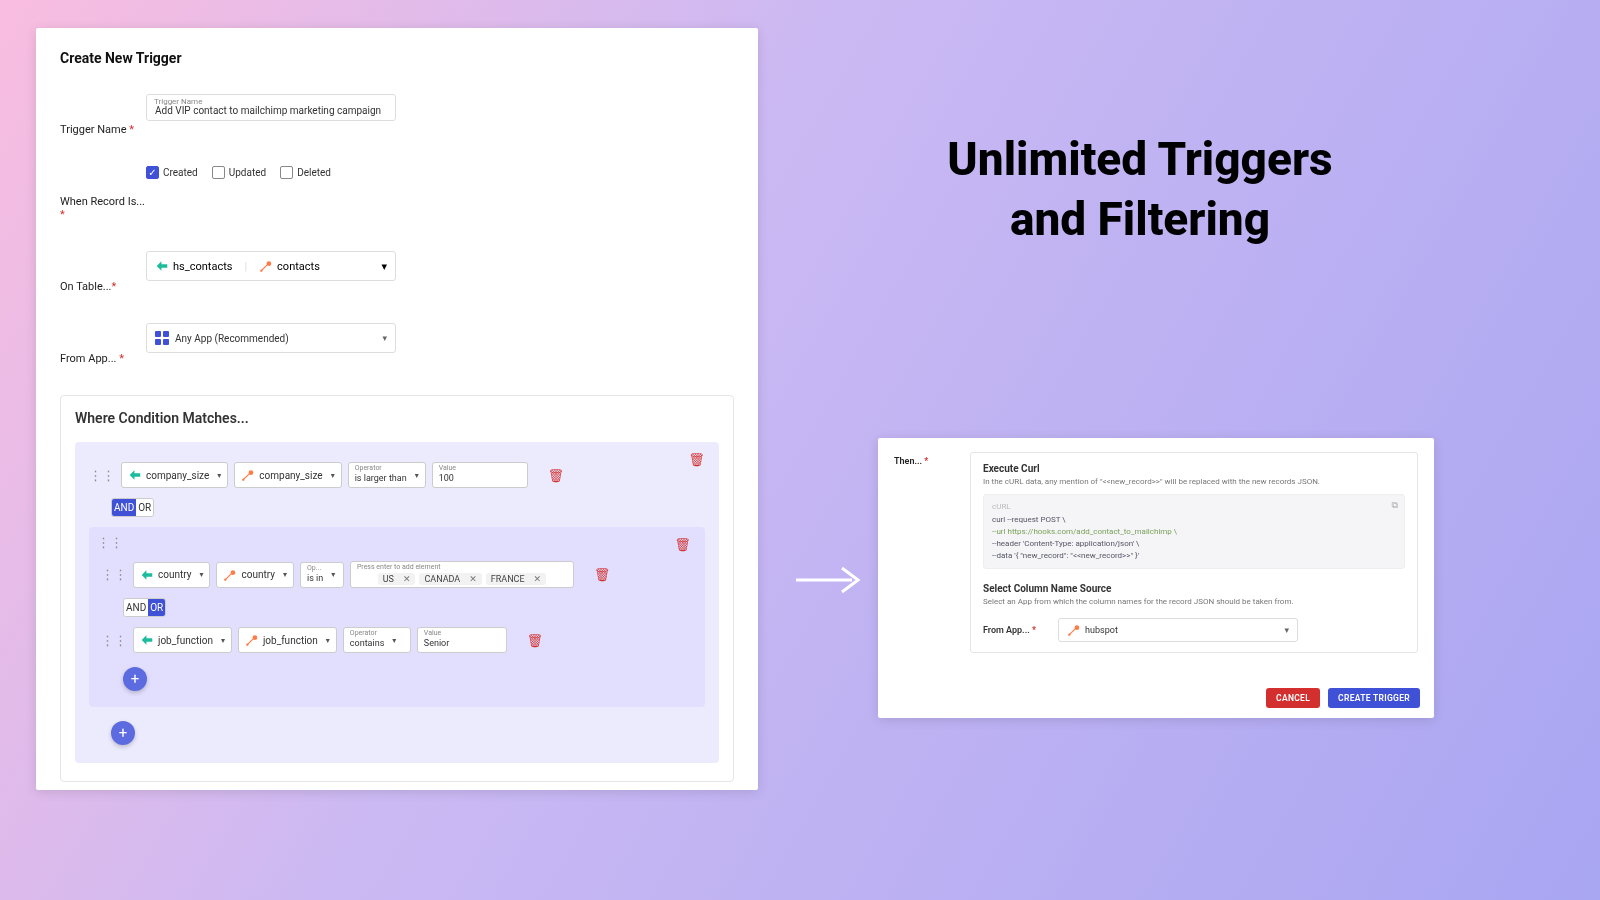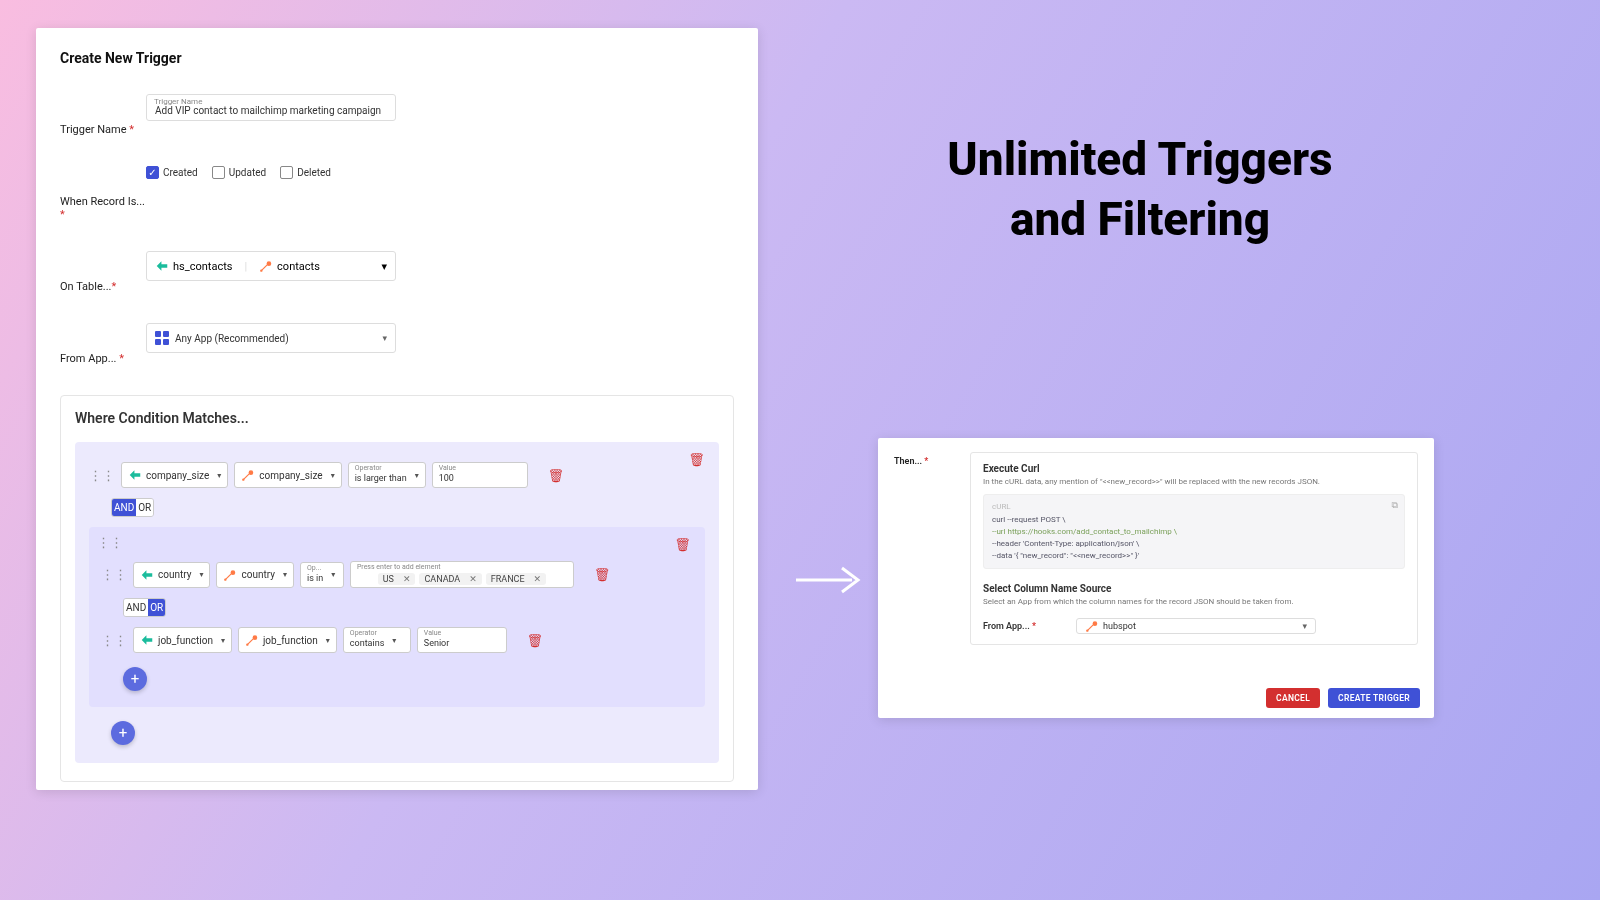--- a/index.html
+++ b/index.html
@@ -300,21 +300,21 @@
         <div style="color:#7aa05a">--url https://hooks.com/add_contact_to_mailchimp \</div>
         <div>--header 'Content-Type: application/json' \</div>
         <div>--data '{ "new_record": "&lt;&lt;new_record&gt;&gt;" }'</div>
       </div>
 
       <div style="font-weight:700;font-size:10px;margin-top:14px">Select Column Name Source</div>
       <div class="r-sub">Select an App from which the column names for the record JSON should be taken from.</div>
 
       <div style="display:flex;align-items:center;margin-top:12px;gap:10px">
         <div style="font-size:9px;font-weight:600"><span>From App...</span> <span class="req">*</span></div>
-        <div class="select-chip" style="height:16px;font-size:9px;width:240px;margin-left:30px">
+        <div class="select-chip" style="height:24px;font-size:9px;width:240px;margin-left:12px">
           <span class="icon-orange"><svg viewBox="0 0 24 24">
                 <circle cx="17" cy="8" r="4" fill="#ff7a45"></circle>
                 <path stroke="#ff7a45" stroke-width="2" d="M4 20l10-10"></path>
                 <circle cx="4" cy="20" r="2" fill="#ff7a45"></circle>
               </svg></span>
           <span>hubspot</span>
           <span class="caret" style="margin-left:auto">▾</span>
         </div>
       </div>
     </div>

